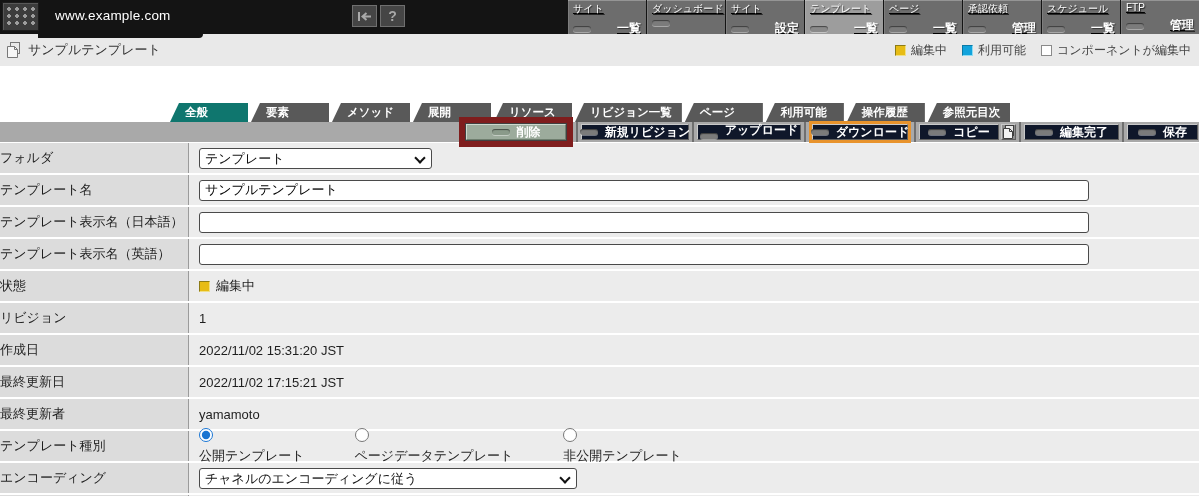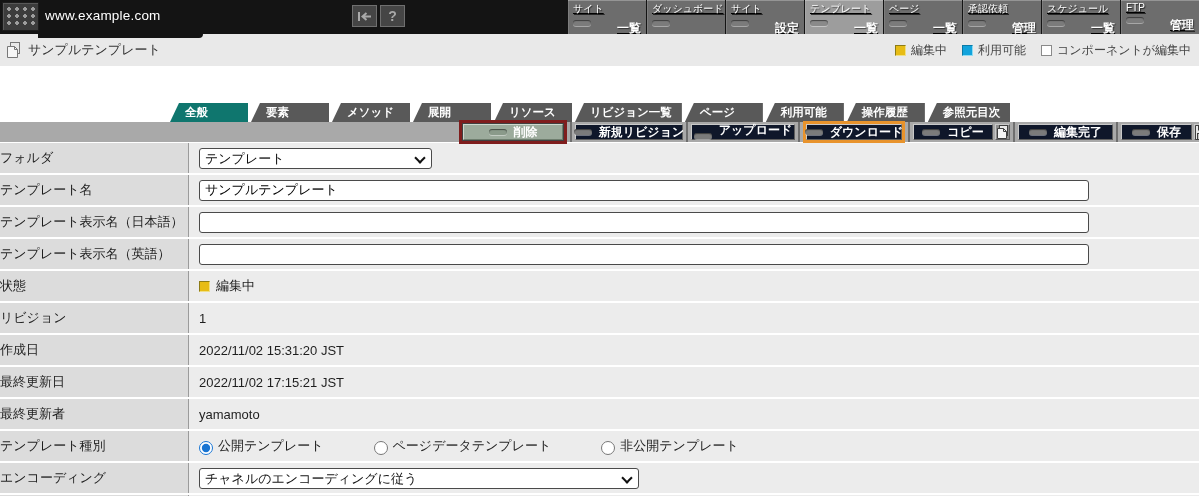--- a/index.html
+++ b/index.html
@@ -6,37 +6,37 @@
   html,body { width:1199px; height:496px; overflow:hidden; background:#fff;
     font-family:"Liberation Sans","DejaVu Sans",sans-serif; }
 
   
   .topbar { position:relative; height:34px; background:#141414; z-index:5; }
   .grid-btn { position:absolute; left:2px; top:2px; width:37px; height:29px;
     background:#3c3c3c; border:1px solid #1c1c1c; box-shadow:inset 1px 1px 0 #585858; cursor:pointer; }
   .grid-btn .dots { position:absolute; inset:4px 3px 3px 4px;
     background-image:radial-gradient(circle at 2px 2px, #9d9d9d 1.6px, rgba(0,0,0,0) 1.8px);
     background-size:8px 7px; }
-  .site-name { position:absolute; left:45px; top:8px; color:#fff; font-size:13.5px; letter-spacing:.2px; }
+  .site-name { position:absolute; left:55px; top:8px; color:#fff; font-size:13.5px; letter-spacing:.2px; }
   .top-btn { position:absolute; top:5px; width:25px; height:22px; background:#454545;
     border:1px solid #6f6f6f; color:#a8a8a8; font-weight:bold; font-size:14px;
     display:flex; align-items:center; justify-content:center; cursor:pointer; }
   .back-btn { left:352px; } .help-btn { left:380px; }
   .topbar-tab { position:absolute; left:38px; top:34px; width:165px; height:4px;
     background:#141414; border-radius:0 0 9px 0; }
 
   
   .nav { position:absolute; right:0; top:0; height:34px; display:flex;text-decoration:underline; }
   .nav-item { width:78px; margin-left:1px; background:#6d6d6d; padding:2px 5px 0 5px;
     box-shadow:inset 0 1px 0 rgba(255,255,255,.28), inset 1px 0 0 rgba(255,255,255,.12);
     cursor:pointer; overflow:hidden; }
   .nav-item.active { background:#9d9d9d; }
   .nav-cat { display:block; font-size:10px; color:#fff; white-space:nowrap;
     text-shadow:1px 1px 1px rgba(0,0,0,.65); }
-  .nav-bottom { display:flex; justify-content:space-between; align-items:flex-start; margin-top:4px; }
+  .nav-bottom { display:flex; justify-content:space-between; align-items:center; margin-top:4px; }
   .nav-pill { width:22px; height:7px; border-radius:3px; background:#5a5a5a;
     box-shadow:inset 0 1px 1px rgba(0,0,0,.55), 0 1px 0 rgba(255,255,255,.35); }
   .nav-item.active .nav-pill { background:#8a8a8a; }
   .nav-action { font-size:12px; font-weight:bold; color:#fff; text-shadow:1px 1px 1px rgba(0,0,0,.55); }
 
   
   .page-header { height:32px; background:#e9e9e9; display:flex; align-items:center;
     justify-content:space-between; padding:0 8px 0 6px; }
   .page-title { display:flex; align-items:center; gap:6px; font-size:13px; color:#333; }
   .legend { display:flex; align-items:center; gap:15px; }
@@ -57,21 +57,21 @@
 
   
   .toolbar { height:20px; background:#a9a9a9; display:flex; align-items:center;
     padding-left:459px; overflow:visible; position:relative; z-index:3; }
   .tbtn { height:16px; background:#0f172a; border:1px solid;
     border-color:#c9c9c9 #5e5e5e #5e5e5e #c9c9c9; color:#fff; font-size:12px; font-weight:bold;
     display:flex; align-items:center; justify-content:center; gap:7px; padding:0 10px;
     white-space:nowrap; cursor:pointer; }
   .pill { width:18px; height:6px; border-radius:3px; background:#7b7b7b;
     box-shadow:inset 0 1px 1px rgba(0,0,0,.5), 0 1px 0 rgba(255,255,255,.4); flex:0 0 auto; }
-  .delete-wrap { border:3px solid #7f1d1d; padding:1px; background:#404040; }
+  .delete-wrap { border:6px solid #7f1d1d; padding:1px; background:#404040; }
   .tbtn.delete { background:#9cab9c; border-color:#cdd8cd #6e7e6e #6e7e6e #cdd8cd; width:100px; }
   .tbtn.delete .pill { background:#8a9a8a; }
   .download-wrap { border:3px solid #e8932c; background:#a9a9a9; position:relative; z-index:4; }
   .sep { width:2px; height:20px; background:#6f6f6f; margin:0 3px; flex:0 0 auto; }
   .icon-btn { width:24px; height:16px; background:#8d8d8d; border:1px solid;
     border-color:#c9c9c9 #5e5e5e #5e5e5e #c9c9c9; display:flex; align-items:center;
     justify-content:center; cursor:pointer; margin-left:2px; }
   .grow { flex:1; }
   .w-nr { width:108px; } .w-up { width:104px;align-items:flex-end; } .w-dl { width:96px; }
   .w-cp { width:80px; } .w-ec { width:104px; } .w-sv { width:92px; }
@@ -85,22 +85,22 @@
     padding-left:10px; font-size:13px; color:#1e1e1e; gap:6px; }
   input[type=text] { height:21px; border:1px solid #4a4a4a; border-radius:3px;
     background:#fff; font-size:13px; padding:0 5px; font-family:inherit; }
   .sel-wrap { position:relative; display:inline-block; }
   select { -webkit-appearance:none; appearance:none; height:21px; width:100%;
     border:1px solid #4a4a4a; border-radius:3px; background:#fff; font-size:13px;
     padding:0 22px 0 5px; font-family:inherit; color:#111; }
   .sel-wrap::after { content:""; position:absolute; right:8px; top:6px; width:6px; height:6px;
     border-right:2px solid #111; border-bottom:2px solid #111; transform:rotate(45deg);
     pointer-events:none; }
-  .w-folder { width:233px; } .w-name { width:890px; } .w-enc { width:440px; }
-  .radio-opt { display:flex; align-items:flex-end; gap:5px; margin-right:44px; cursor:pointer; }
+  .w-folder { width:233px; } .w-name { width:890px; } .w-enc { width:378px; }
+  .radio-opt { display:flex; align-items:flex-start; gap:5px; margin-right:44px; cursor:pointer;flex-direction:column; }
   input[type=radio] { width:14px; height:14px; accent-color:#1874d2; margin:0; }
   .partial { height:10px; margin-bottom:0; }
 </style>
 </head>
 <body>
 
 <div class="topbar">
   <div class="grid-btn">
       <div class="dots"></div>
     </div>

